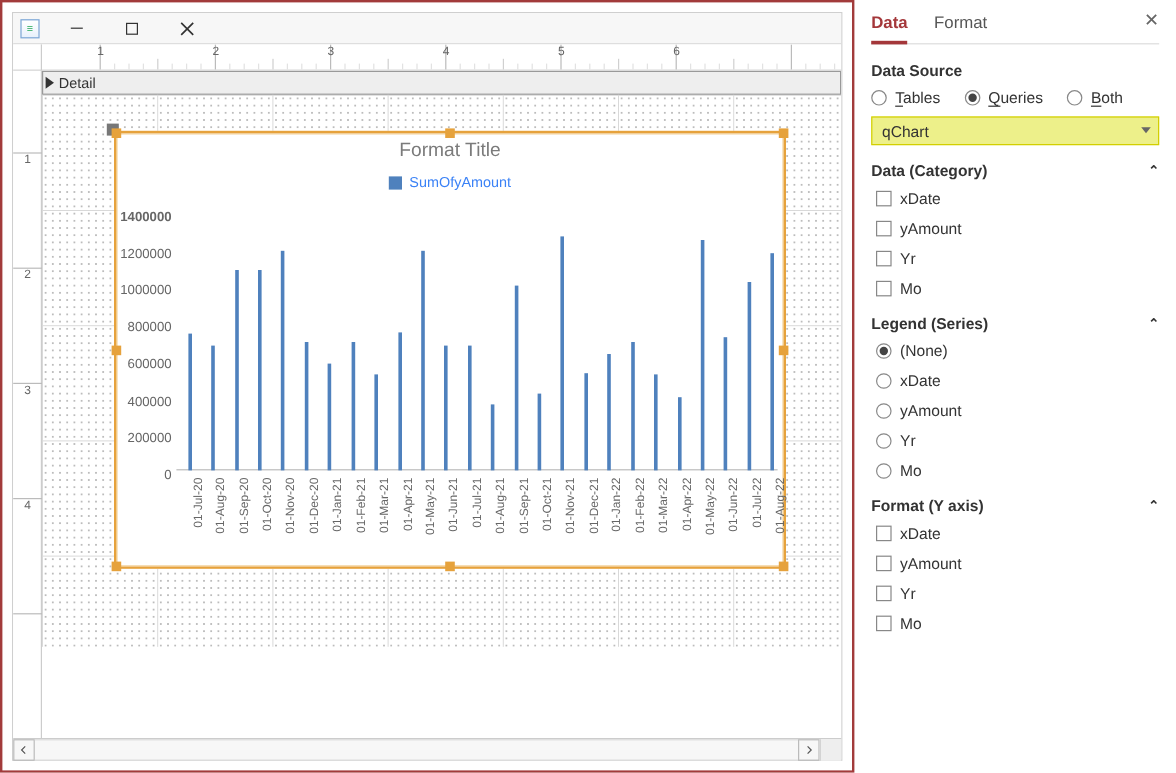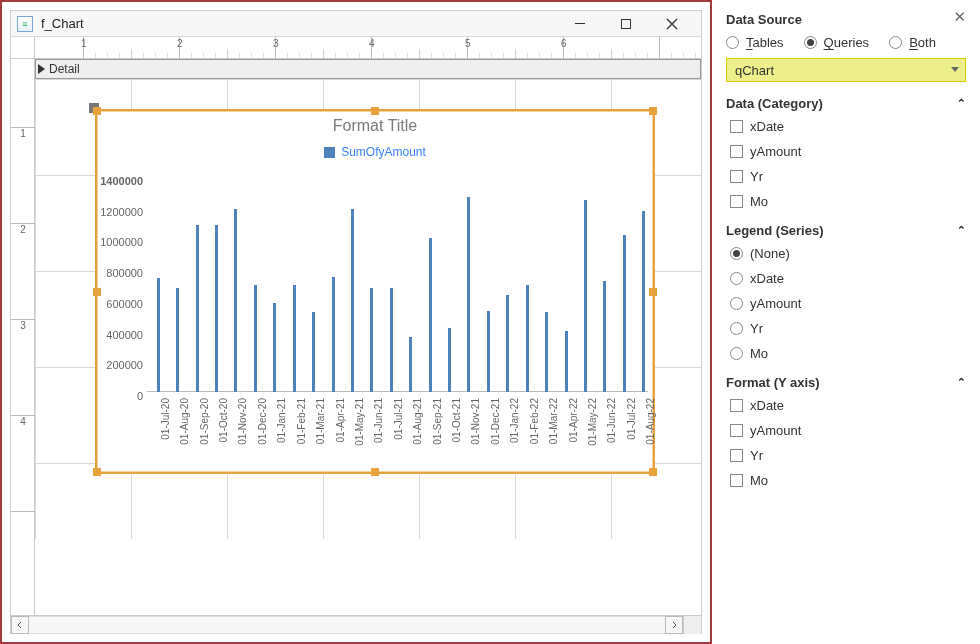--- a/index.html
+++ b/index.html
@@ -88,21 +88,20 @@
 </style>
 </head>
 <body>
 
 <div class="app">
 
   <div class="left">
     <div class="form-window">
       <div class="titlebar">
         <div class="form-icon">≡</div>
-        <div class="title">f_Chart</div>
         <div class="winbtn">
             <div class="minline"></div>
           </div>
         <div class="winbtn">
             <div class="maxsq"></div>
           </div>
         <div class="winbtn closex">
           <svg viewBox="0 0 12 12">
               <path d="M1 1 L11 11 M11 1 L1 11" stroke="#333" stroke-width="1.4" fill="none"></path>
             </svg>
@@ -295,20 +294,24 @@
               </svg>
             </div>
           <div class="endcap"></div>
         </div>
       </div>
     </div>
   </div>
 
   <div class="right">
     <div class="closepanel">✕</div>
+    <div class="tabs">
+      <div class="tab active">Data</div>
+      <div class="tab">Format</div>
+    </div>
 
     <div class="section-title">
       <span>Data Source</span>
     </div>
     <div class="radios">
       <label>
           <span class="radio"></span>
           <span><span class="under">T</span><span></span>ables</span>
         </label>
       <label>

